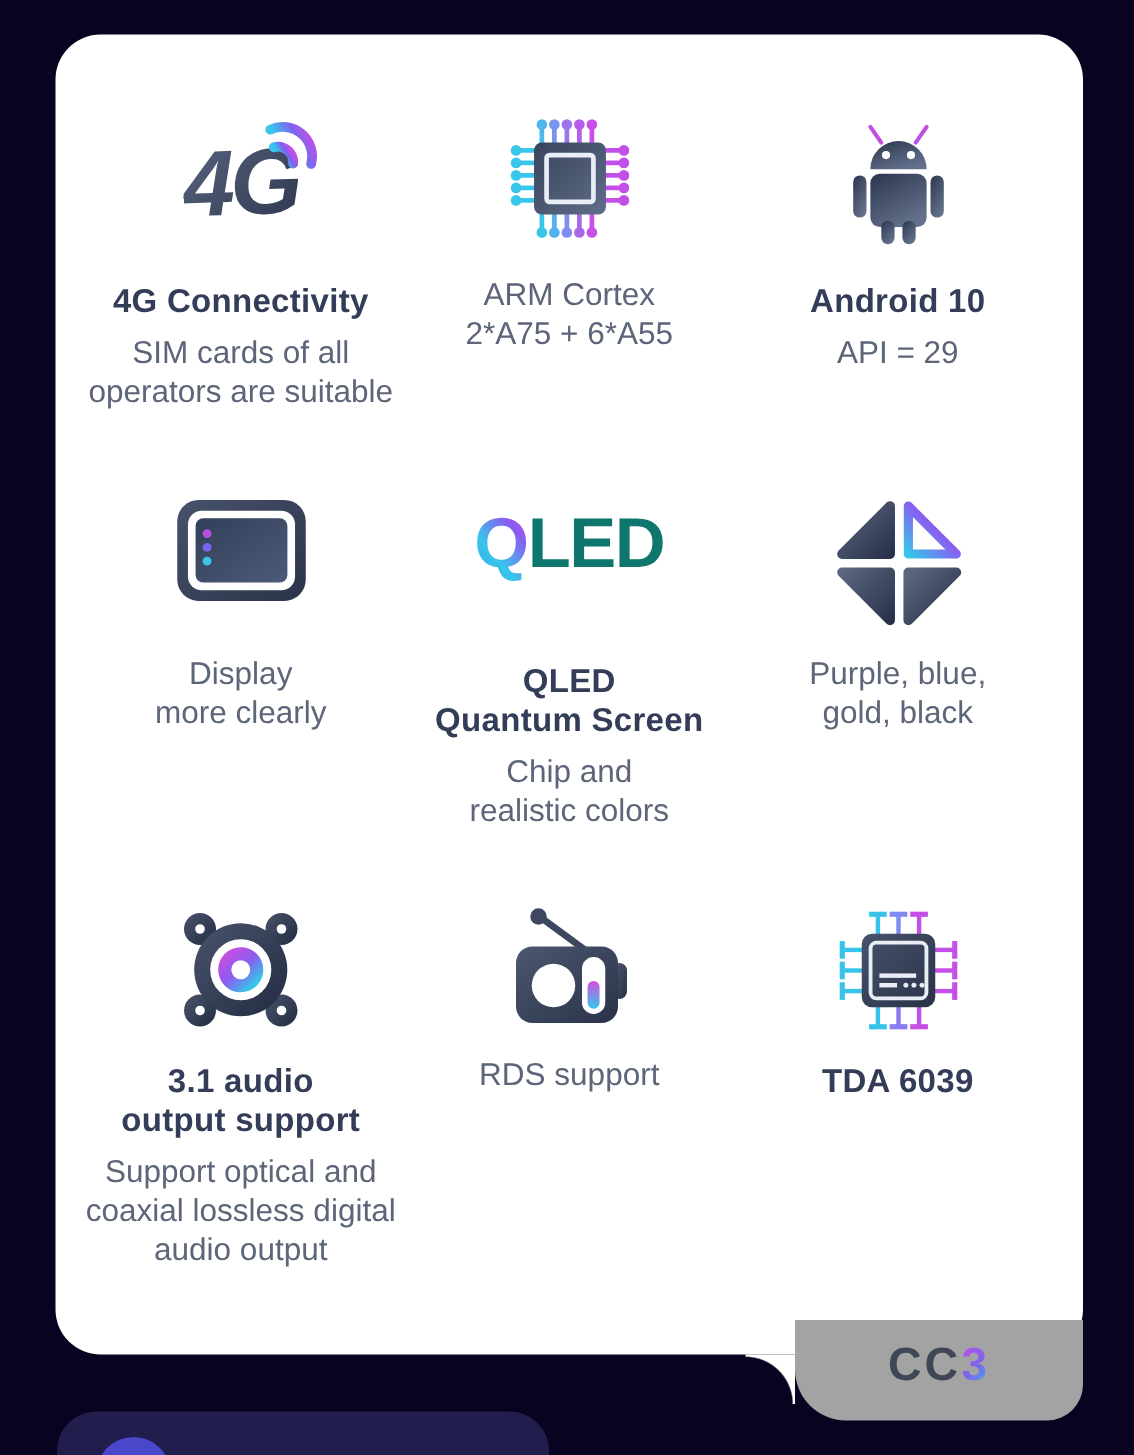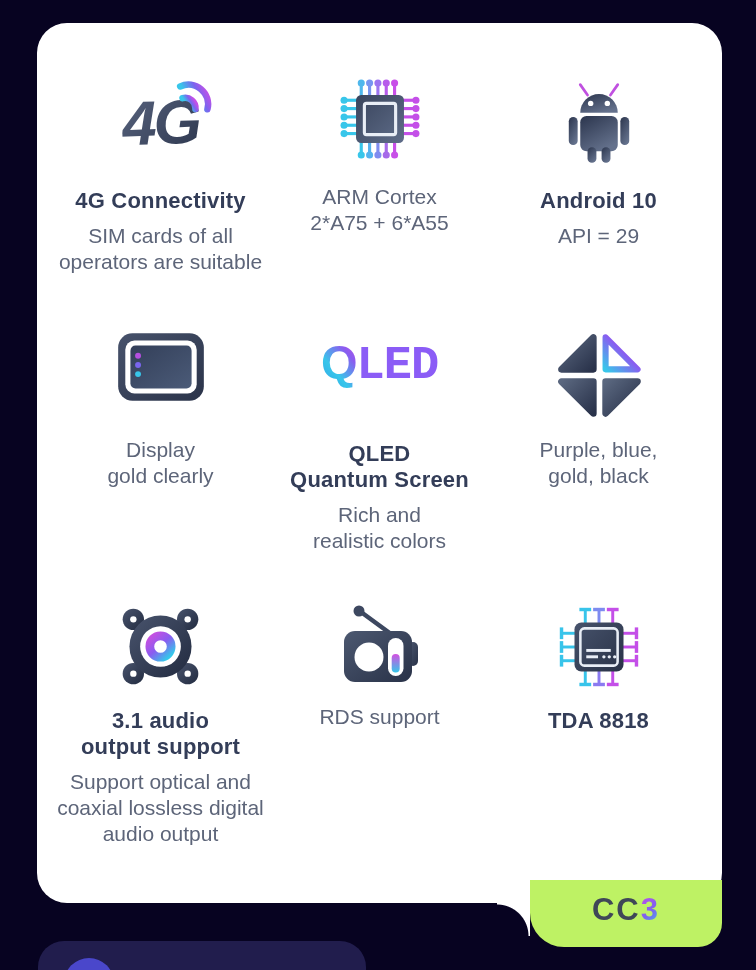--- a/index.html
+++ b/index.html
@@ -45,26 +45,26 @@
     transform:rotate(-2deg);display:inline-block;
   }
   .fourg-arcs{position:absolute;top:-16px;right:-24px;}
 
   
   .qled-logo{font-size:47px;font-weight:800;letter-spacing:-1px;padding-top:6px;}
   .qled-q{
     background:linear-gradient(50deg,#2f9fe8 0%,#38c6ea 35%,#8a5cf0 70%,#c94fe0 100%);
     -webkit-background-clip:text;background-clip:text;color:transparent;
   }
-  .qled-led{color:#8b5cf6;font-family:Liberation Mono, monospace;}
+  .qled-led{color:#0f766e;}
 
   
   .cc3-tab{
     position:absolute;left:530px;top:880px;width:192px;height:67px;
-    background:#bef264;border-radius:0 0 24px 34px;
+    background:#a3a3a3;border-radius:0 0 24px 34px;
     text-align:center;box-sizing:border-box;padding-top:12px;
   }
   .cc3-tab::before{
     content:"";position:absolute;left:-33px;top:23px;width:33px;height:33px;
     background:radial-gradient(circle 33px at 0% 100%, rgba(255,255,255,0) 31px, #ffffff 32px);
   }
   .cc3-logo{font-size:31px;font-weight:800;letter-spacing:2px;}
   .cc3-cc{color:#3f4757;}
   .cc3-three{
     background:linear-gradient(135deg,#c04fe8 10%,#7a65ee 55%,#38c6ea 100%);
@@ -223,32 +223,32 @@
           </defs>
           <rect x="8" y="5" width="84" height="66" rx="14" fill="url(#dispf)"></rect>
           <rect x="15" y="12" width="70" height="52" rx="9" fill="#ffffff"></rect>
           <rect x="20" y="17" width="60" height="42" rx="5" fill="url(#disps)"></rect>
           <circle cx="27.5" cy="27" r="2.9" fill="#b44fe0"></circle>
           <circle cx="27.5" cy="36" r="2.9" fill="#7a65ee"></circle>
           <circle cx="27.5" cy="45" r="2.9" fill="#38c6ea"></circle>
         </svg>
       </div>
       <div class="sub">Display
-gold clearly</div>
+more clearly</div>
     </div>
 
     <div class="cell row2">
       <div class="icon-box">
         <div class="qled-logo">
           <span class="qled-q">Q</span><span class="qled-led">LED</span>
         </div>
       </div>
       <div class="title">QLED
 Quantum Screen</div>
-      <div class="sub">Rich and
+      <div class="sub">Chip and
 realistic colors</div>
     </div>
 
     <div class="cell row2">
       <div class="icon-box">
         <svg width="94" height="94" viewBox="0 0 100 100">
           <defs>
             <linearGradient id="trid" x1="0" y1="0" x2="1" y2="1">
               <stop offset="0" stop-color="#5a677f"></stop>
                 <stop offset="1" stop-color="#29324a"></stop>
@@ -377,21 +377,21 @@
           </g>
           <rect x="25" y="25" width="50" height="50" rx="7" fill="url(#tdag)"></rect>
           <rect x="31" y="31" width="38" height="38" rx="4" fill="none" stroke="#e9eef6" stroke-width="2.6"></rect>
           <rect x="37" y="52" width="25" height="3" fill="#e9eef6"></rect>
           <rect x="37" y="58.5" width="12" height="3" fill="#e9eef6"></rect>
           <circle cx="55" cy="60" r="1.7" fill="#e9eef6"></circle>
           <circle cx="60.5" cy="60" r="1.7" fill="#e9eef6"></circle>
           <circle cx="66" cy="60" r="1.7" fill="#e9eef6"></circle>
         </svg>
       </div>
-      <div class="title">TDA 8818</div>
+      <div class="title">TDA 6039</div>
     </div>
 
   </div>
 
   <div class="cc3-tab">
     <div class="cc3-logo">
       <span class="cc3-cc">CC</span><span class="cc3-three">3</span>
     </div>
   </div>
 

